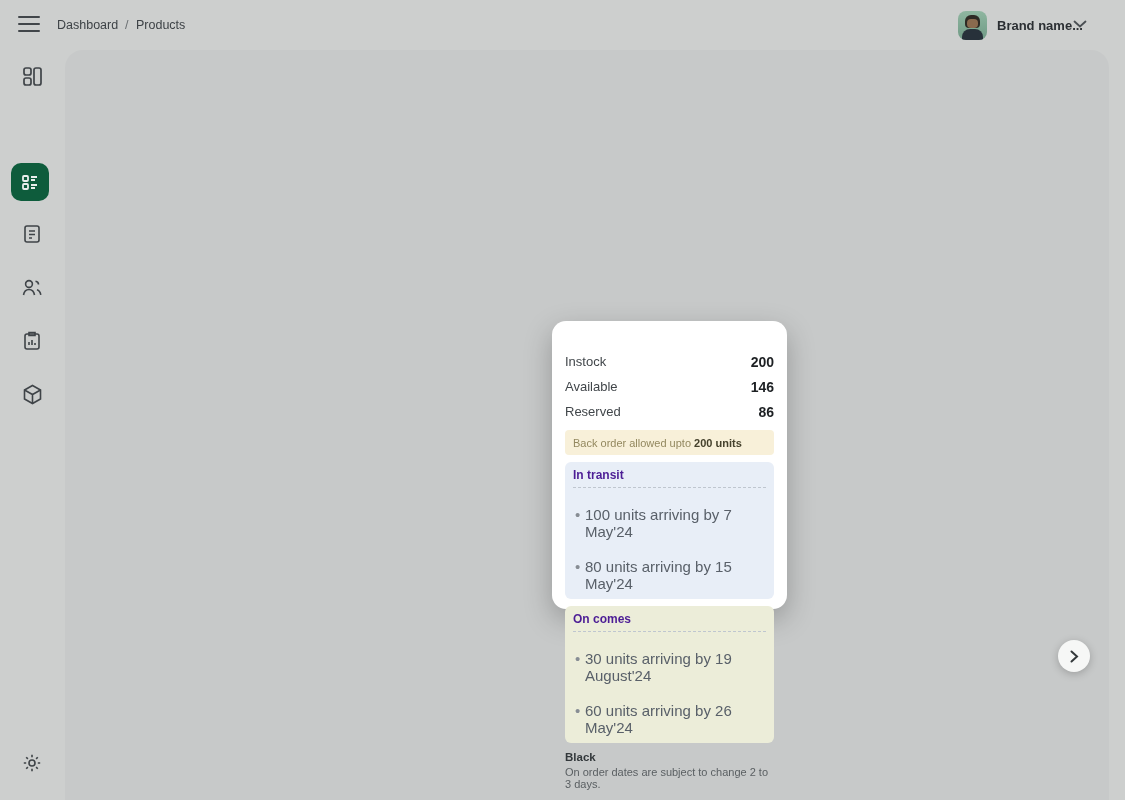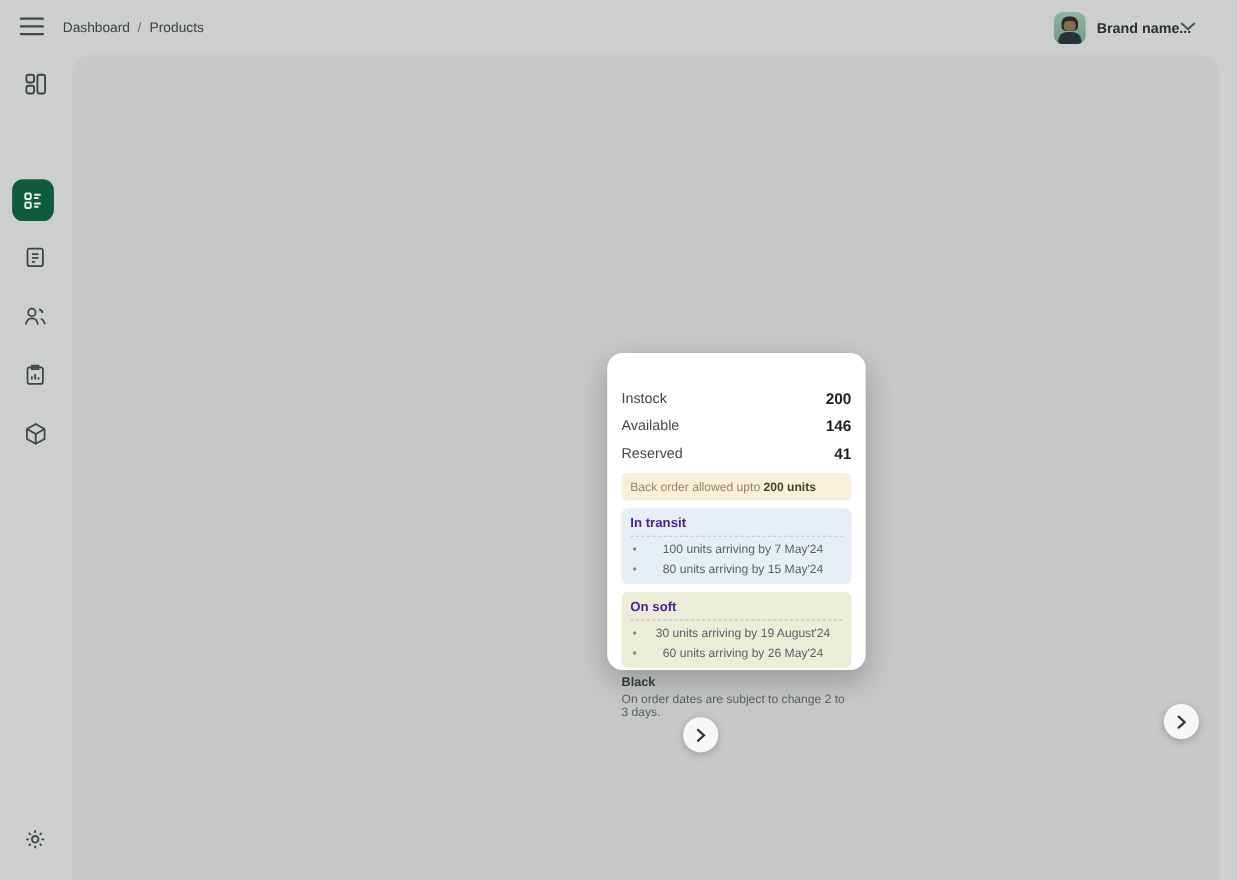--- a/index.html
+++ b/index.html
@@ -165,21 +165,21 @@
   .pop-row { display:flex; justify-content:space-between; align-items:center; height:25px; }
   .pop-lab { font-size:13px; color:#41464a; }
   .pop-val { font-size:14px; font-weight:bold; color:#1d2023; }
   .backorder { margin-top:6px; height:25px; background:#f8f0d9; border-radius:4px; display:flex; align-items:center;
                padding:0 8px; font-size:11px; color:#93885f; white-space:pre; }
   .backorder b { color:#45412c; }
   .pop-box { margin-top:7px; border-radius:6px; padding:6px 8px 7px; }
   .box-blue { background:#e8eef7; }
   .box-olive { background:#ecedd9; }
   .box-title { font-size:12px; font-weight:bold; color:#4c1d95; padding-bottom:5px; border-bottom:1px dashed #bfc6cf; }
-  .box-item { font-size:11px; color:#596069; margin-top:6px; padding-left:12px; position:relative;text-align:center; }
+  .box-item { font-size:15px; color:#596069; margin-top:18px; padding-left:12px; position:relative; }
   .box-item::before { content:"•"; position:absolute; left:2px; color:#878d94; }
   .pop-notes-t { margin-top:8px; font-size:11.5px; font-weight:bold; color:#33383b; }
   .pop-notes { margin-top:3px; font-size:11px; color:#5a5f62; }
 
   svg { display:block; }
 </style>
 </head>
 <body>
 
 <div class="page">
@@ -462,30 +462,30 @@
     <div class="pop-row">
       <span class="pop-lab">Instock</span>
       <span class="pop-val">200</span>
     </div>
     <div class="pop-row">
       <span class="pop-lab">Available</span>
       <span class="pop-val">146</span>
     </div>
     <div class="pop-row">
       <span class="pop-lab">Reserved</span>
-      <span class="pop-val">41</span>
+      <span class="pop-val">86</span>
     </div>
     <div class="backorder"><span>Back order allowed upto </span><b>200 units</b></div>
     <div class="pop-box box-blue">
       <div class="box-title">In transit</div>
       <div class="box-item">100 units arriving by 7 May'24</div>
       <div class="box-item">80 units arriving by 15 May'24</div>
     </div>
     <div class="pop-box box-olive">
-      <div class="box-title">On soft</div>
+      <div class="box-title">On comes</div>
       <div class="box-item">30 units arriving by 19 August'24</div>
       <div class="box-item">60 units arriving by 26 May'24</div>
     </div>
     <div class="pop-notes-t">Black</div>
     <div class="pop-notes">On order dates are subject to change 2 to 3 days.</div>
   </div>
 
 </div>
 
 </body></html>

